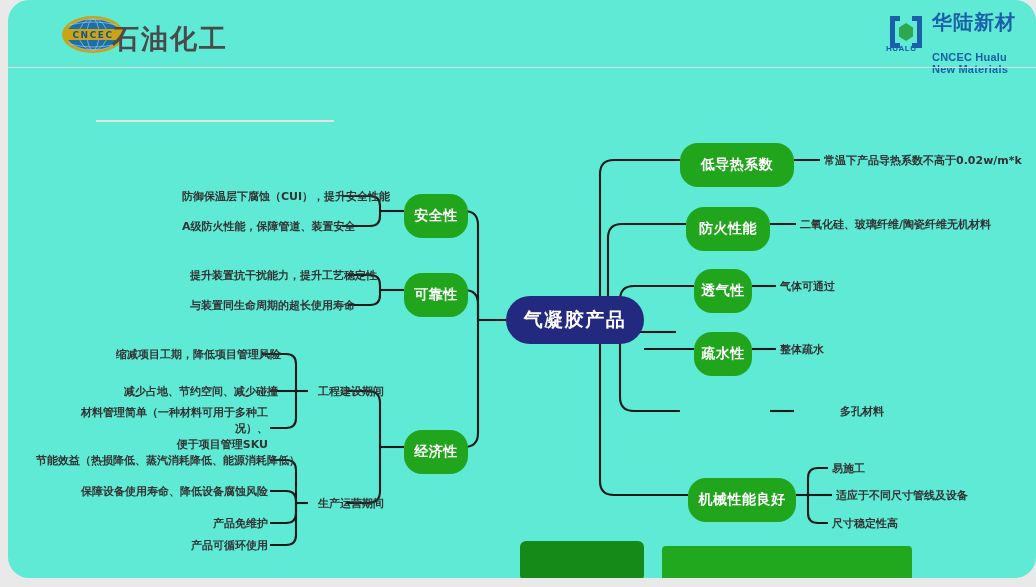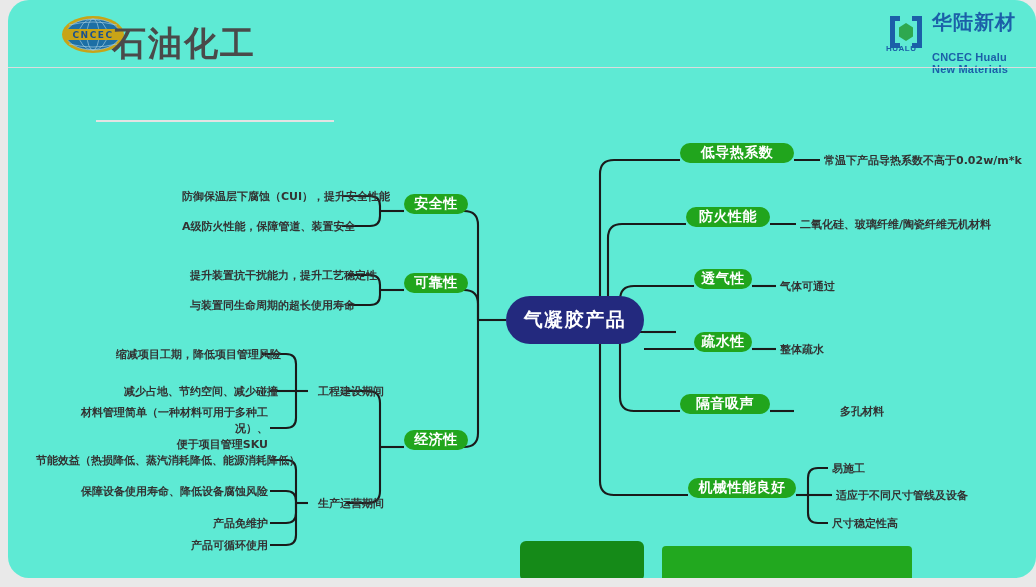--- a/index.html
+++ b/index.html
@@ -22,21 +22,21 @@
   #header { position: absolute; left: 0; top: 0; width: 1028px; height: 67px; }
   #header-rule {
     position: absolute; left: 0; top: 67px; width: 1028px; height: 1px;
     background: #dcdcdc;
   }
   #cncec-logo {
     position: absolute; left: 50px; top: 15px; width: 70px; height: 39px;
   }
   #cncec-title {
     position: absolute; left: 104px; top: 21px;
-    font-size: 34px; font-weight: bold; color: #4a4a4a;
+    font-size: 27px; font-weight: bold; color: #4a4a4a;
     letter-spacing: 2px; white-space: nowrap;
     font-family: "DejaVu Sans", sans-serif;
   }
   #hualu-logo {
     position: absolute; right: 20px; top: 12px;
     display: flex; align-items: flex-start; gap: 6px;
   }
   #hualu-mark { width: 40px; height: 40px; position: relative; }
   #hualu-word { font-size: 9px; line-height: 1.05; }
   .hualu-cn {
@@ -72,21 +72,21 @@
     display: flex; align-items: center; justify-content: center;
     color: #ffffff; font-weight: bold;
     font-family: "DejaVu Sans", sans-serif;
     white-space: nowrap;
   }
   .pill.green {
     background: #21a51d;
     border-radius: 18px;
     font-size: 14px;
     letter-spacing: .5px;
-    height: 20px;
+    height: 44px;
   }
   .pill.center {
     background: #23297e;
     border-radius: 26px;
     font-size: 19px;
     letter-spacing: 1.5px;
     height: 48px;
   }
 
   .leaf {
@@ -247,21 +247,20 @@
 
     <div class="leaf r" style="left:28px; top:453px; width:232px;">节能效益（热损降低、蒸汽消耗降低、能源消耗降低）</div>
     <div class="leaf r" style="left:68px; top:484px; width:192px;">保障设备使用寿命、降低设备腐蚀风险</div>
     <div class="leaf r" style="left:160px; top:516px; width:100px;">产品免维护</div>
     <div class="leaf r" style="left:148px; top:538px; width:112px;">产品可循环使用</div>
 
     <div class="pill green" style="left:672px; top:143px; width:114px;">低导热系数</div>
     <div class="pill green" style="left:678px; top:207px; width:84px;">防火性能</div>
     <div class="pill green" style="left:686px; top:269px; width:58px;">透气性</div>
     <div class="pill green" style="left:686px; top:332px; width:58px;">疏水性</div>
-    <div class="pill green" style="left:672px; top:394px; width:90px;">隔音吸声</div>
     <div class="pill green" style="left:680px; top:478px; width:108px;">机械性能良好</div>
 
     <div class="leaf l" style="left:816px; top:153px;">常温下产品导热系数不高于0.02w/m*k</div>
     <div class="leaf l" style="left:792px; top:217px;">二氧化硅、玻璃纤维/陶瓷纤维无机材料</div>
     <div class="leaf l" style="left:772px; top:279px;">气体可通过</div>
     <div class="leaf l" style="left:772px; top:342px;">整体疏水</div>
     <div class="leaf l" style="left:832px; top:404px;">多孔材料</div>
     <div class="leaf l" style="left:824px; top:461px;">易施工</div>
     <div class="leaf l" style="left:828px; top:488px;text-align:center;">适应于不同尺寸管线及设备</div>
     <div class="leaf l" style="left:824px; top:516px;">尺寸稳定性高</div>

